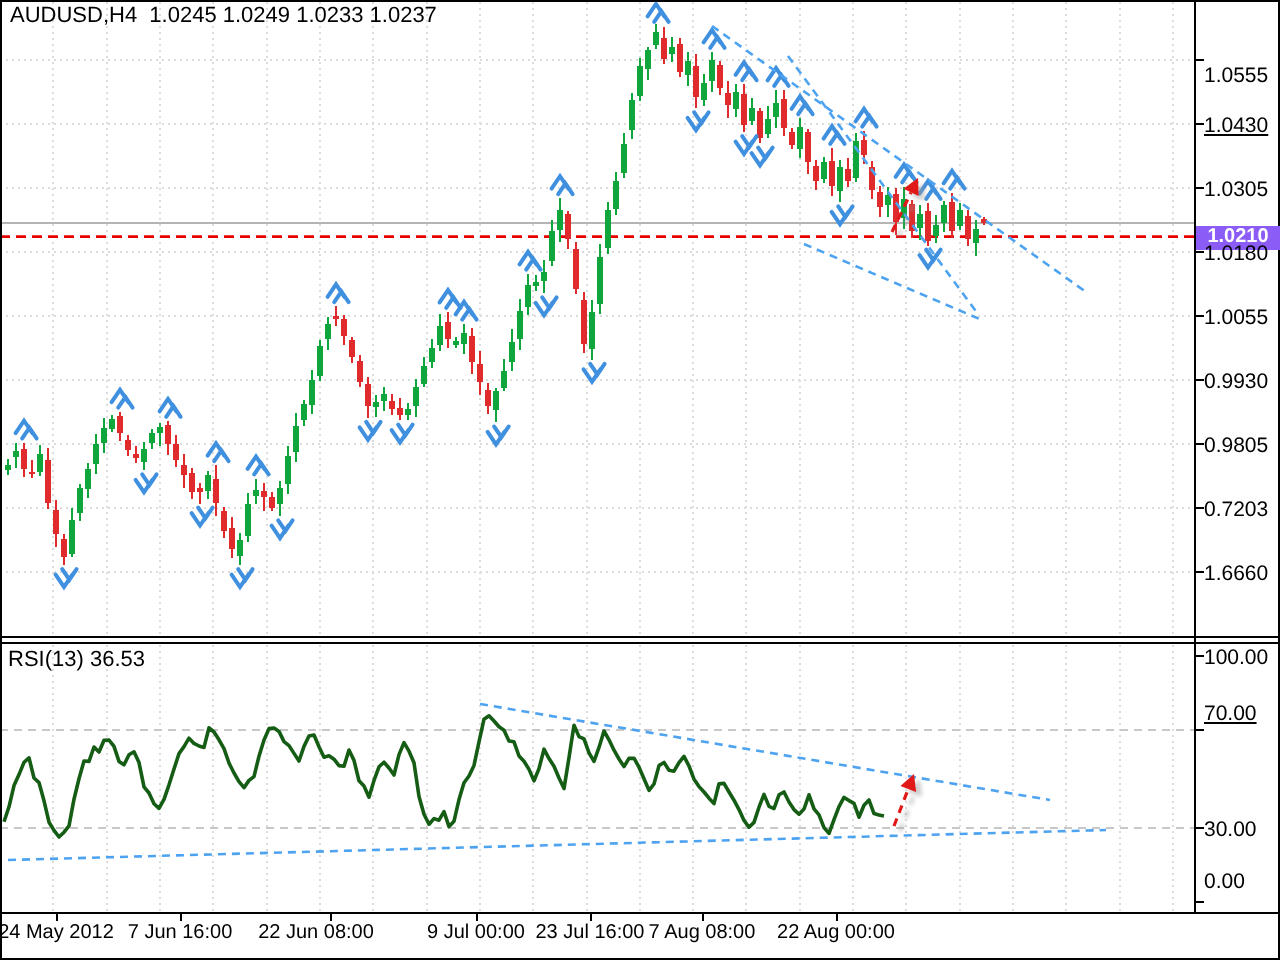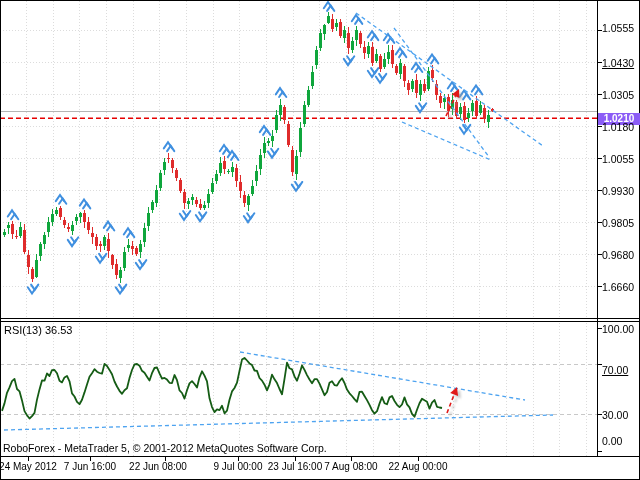--- a/index.html
+++ b/index.html
@@ -524,38 +524,38 @@
         <line x1="597.5" y1="451" x2="602" y2="451"></line>
         <line x1="28.5" y1="456.5" x2="28.5" y2="460.5"></line>
         <line x1="90.5" y1="456.5" x2="90.5" y2="460.5"></line>
         <line x1="165.5" y1="456.5" x2="165.5" y2="460.5"></line>
         <line x1="238.5" y1="456.5" x2="238.5" y2="460.5"></line>
         <line x1="295.5" y1="456.5" x2="295.5" y2="460.5"></line>
         <line x1="351.5" y1="456.5" x2="351.5" y2="460.5"></line>
         <line x1="418.5" y1="456.5" x2="418.5" y2="460.5"></line>
       </g>
     </svg>
+  <div class="lbl title">AUDUSD,H4  1.0245 1.0249 1.0233 1.0237</div>
   <div class="lbl rsi-title">RSI(13) 36.53</div>
-  <div class="lbl copyright">RoboForex - MetaTrader 5, © 2001-2012 MetaQuotes Software Corp.</div>
   <div class="marker gray">1.0237</div>
   <div class="marker red">1.0210</div>
   <div id="yaxis">
-      <div class="ylab" style="top: 22px;">1.0555</div>
+      <div class="ylab" style="top: 32px;">1.0555</div>
       <div class="ylab" style="top: 56.5px; text-decoration: underline;">1.0430</div>
       <div class="ylab" style="top: 88.5px;">1.0305</div>
       <div class="ylab" style="top: 120.5px;">1.0180</div>
       <div class="ylab" style="top: 152.5px;">1.0055</div>
       <div class="ylab" style="top: 184.5px;">0.9930</div>
       <div class="ylab" style="top: 216.5px;">0.9805</div>
-      <div class="ylab" style="top: 248.5px;">0.9680</div>
+      <div class="ylab" style="top: 248.5px;">0.7203</div>
       <div class="ylab" style="top: 280.5px;">1.6660</div>
     </div>
   <div id="rsiaxis">
       <div class="ylab" style="top: 322.5px;">100.00</div>
-      <div class="ylab" style="top: 364px; text-decoration: underline;">70.00</div>
+      <div class="ylab" style="top: 351px; text-decoration: underline;">70.00</div>
       <div class="ylab" style="top: 408.6px;">30.00</div>
       <div class="ylab" style="top: 435px; text-align: center;">0.00</div>
     </div>
   <div id="taxis">
       <div class="tlab" style="left: 28px;">24 May 2012</div>
       <div class="tlab" style="left: 90px;">7 Jun 16:00</div>
       <div class="tlab" style="left: 158px;">22 Jun 08:00</div>
       <div class="tlab" style="left: 238px;">9 Jul 00:00</div>
       <div class="tlab" style="left: 295px;">23 Jul 16:00</div>
       <div class="tlab" style="left: 351px;">7 Aug 08:00</div>

